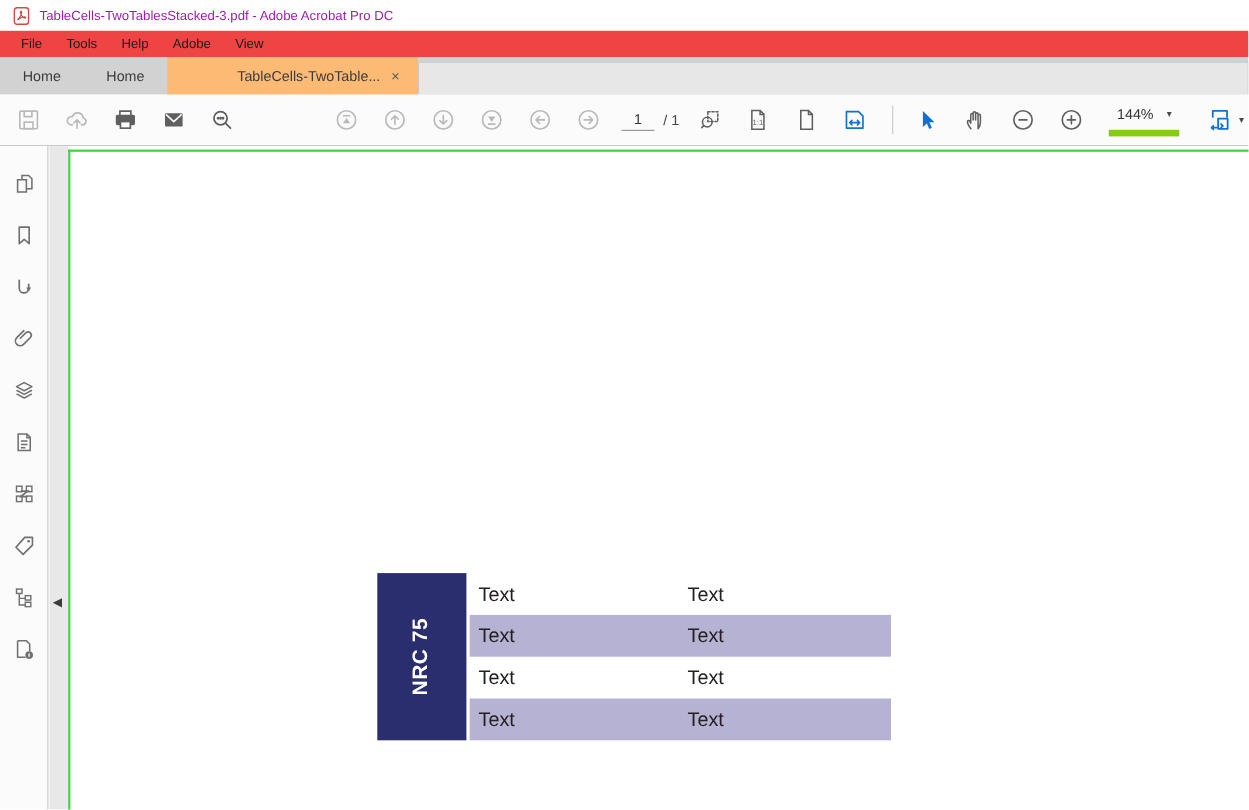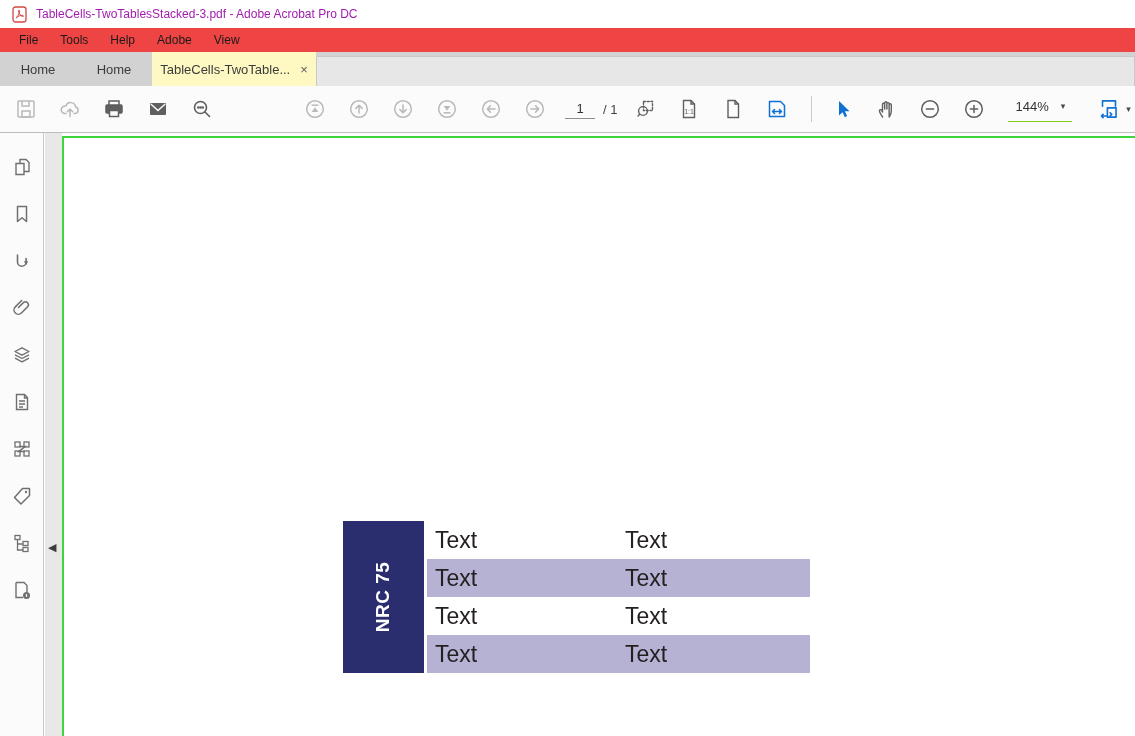--- a/index.html
+++ b/index.html
@@ -9,57 +9,57 @@
   
   .titlebar{height:28px;background:#ffffff;display:flex;align-items:center;padding-left:12px;gap:9px;flex:none;}
   .titlebar .title{font-size:12px;color:#a21caf;}
   
   .menubar{height:24px;background:#ef4444;display:flex;align-items:center;padding-left:8px;flex:none;}
   .menu-item{font-size:12px;color:#1a1a1a;padding:3px 11px;cursor:default;}
   
   .tabbar{height:34px;background:#d2d2d2;display:flex;flex:none;text-align:right;}
   .tab{display:flex;align-items:center;justify-content:center;font-size:13px;color:#3b3b3b;}
   .tab.plain{width:76px;}
-  .tab.doc{width:164px;background:#fef9c3;gap:10px;color:#3b3b3b;}
+  .tab.doc{width:181px;background:#fdba74;gap:10px;color:#3b3b3b;padding-left:47px;}
   .tab-close{font-size:13px;color:#5a5a5a;line-height:1;}
   .tab-rest{flex:1;background:#e7e7e7;margin-top:4px;border:1px solid #c9c9c9;border-bottom:none;border-top-left-radius:2px;}
   
   .toolbar{height:47px;background:#fbfbfb;border-bottom:1px solid #bdbdbd;display:flex;align-items:center;padding-left:12px;flex:none;box-sizing:border-box;}
   .tbtn{width:28px;height:28px;display:flex;align-items:center;justify-content:center;background:none;border:none;padding:0;margin-right:16px;flex:none;}
   .tbtn.mr-big{margin-right:85px;}
   .c-dark{color:#5f5f5f;}
   .c-dim{color:#b9b9b9;}
   .c-blue{color:#1071d4;}
   .c-rail{color:#707070;}
   .page-num-input{width:30px;border:none;border-bottom:1px solid #8e8e8e;background:transparent;
     text-align:center;font-size:13px;color:#333;font-family:inherit;padding:2px 0;margin-right:8px;flex:none;}
   .page-count{font-size:13px;color:#444;margin-right:14px;flex:none;}
   .tb-sep{width:1px;height:26px;background:#c9c9c9;margin:0 16px 0 4px;flex:none;}
-  .zoom-box{display:flex;align-items:center;gap:12px;border-bottom:1px solid #84cc16;
+  .zoom-box{display:flex;align-items:center;gap:12px;border-bottom:6px solid #84cc16;
     padding:2px 7px 7px;margin-left:4px;margin-right:6px;flex:none;}
   .zoom-box .pct{font-size:13px;color:#333;}
   .caret{font-size:9px;color:#4a4a4a;line-height:1;}
   .pd-box{display:flex;align-items:center;gap:4px;margin-left:18px;flex:none;}
   
   .content{flex:1;position:relative;background:#fff;}
   .rail{position:absolute;left:0;top:0;bottom:0;width:44px;background:#fbfbfb;border-right:1px solid #c8c8c8;
     display:flex;flex-direction:column;align-items:center;padding-top:23px;gap:25px;box-sizing:border-box;}
   .rbtn{width:24px;height:22px;display:flex;align-items:center;justify-content:center;background:none;border:none;padding:0;flex:none;}
   .gutter{position:absolute;left:45px;top:0;bottom:0;width:17px;background:#e8e8e8;}
   .collapse{position:absolute;left:3px;top:408px;font-size:11px;color:#3c3c3c;cursor:pointer;}
   .page{position:absolute;left:62px;top:3px;width:1090px;height:760px;background:#fff;
     border-left:2px solid #3ed43e;border-top:2px solid #3ed43e;box-sizing:border-box;}
   
   .pdf-table{position:absolute;left:279px;top:383px;display:flex;}
   .th-vert{width:81px;height:152px;background:#2b2e6e;display:flex;align-items:center;justify-content:center;flex:none;}
   .th-vert span{transform:rotate(-90deg);white-space:nowrap;color:#fff;font-size:19px;font-weight:600;letter-spacing:.5px;}
   .rows{width:383px;margin-left:3px;}
   .row{height:38px;display:flex;align-items:center;}
   .row.alt{background:#b6b2d4;}
-  .cell{font-size:23px;color:#242021;}
+  .cell{font-size:18px;color:#242021;}
   .cell.c1{width:190px;padding-left:8px;box-sizing:border-box;}
   .cell.c2{padding-left:8px;}
   svg{display:block;}
 </style>
 </head>
 <body>
 
 <div class="app">
 
   <div class="titlebar">

